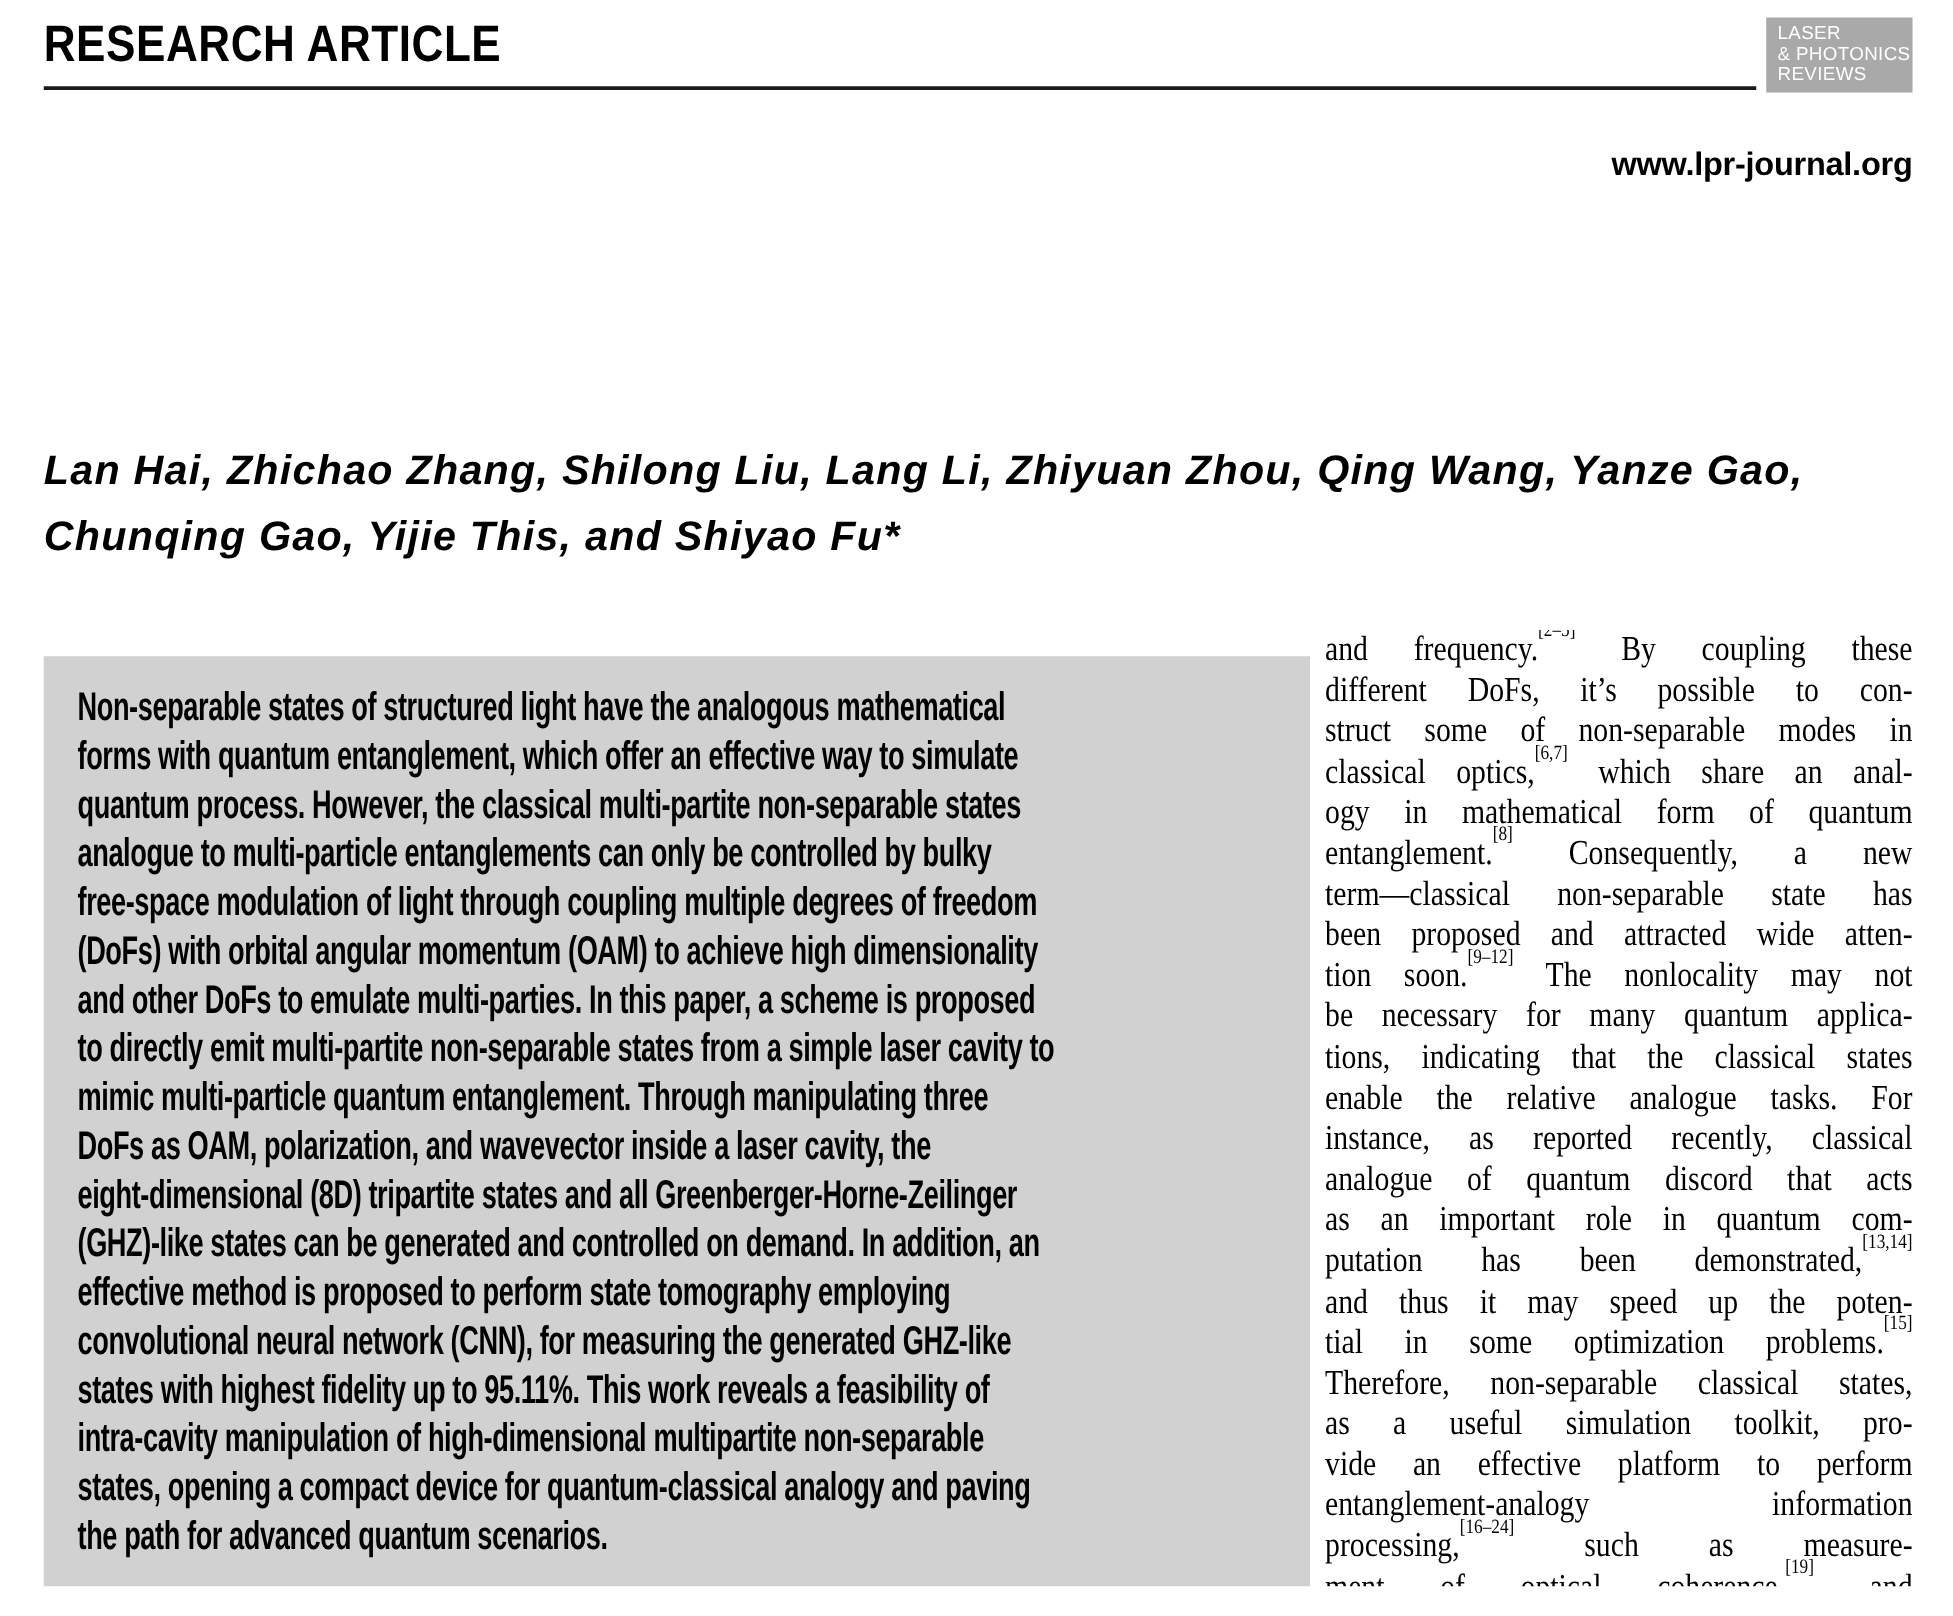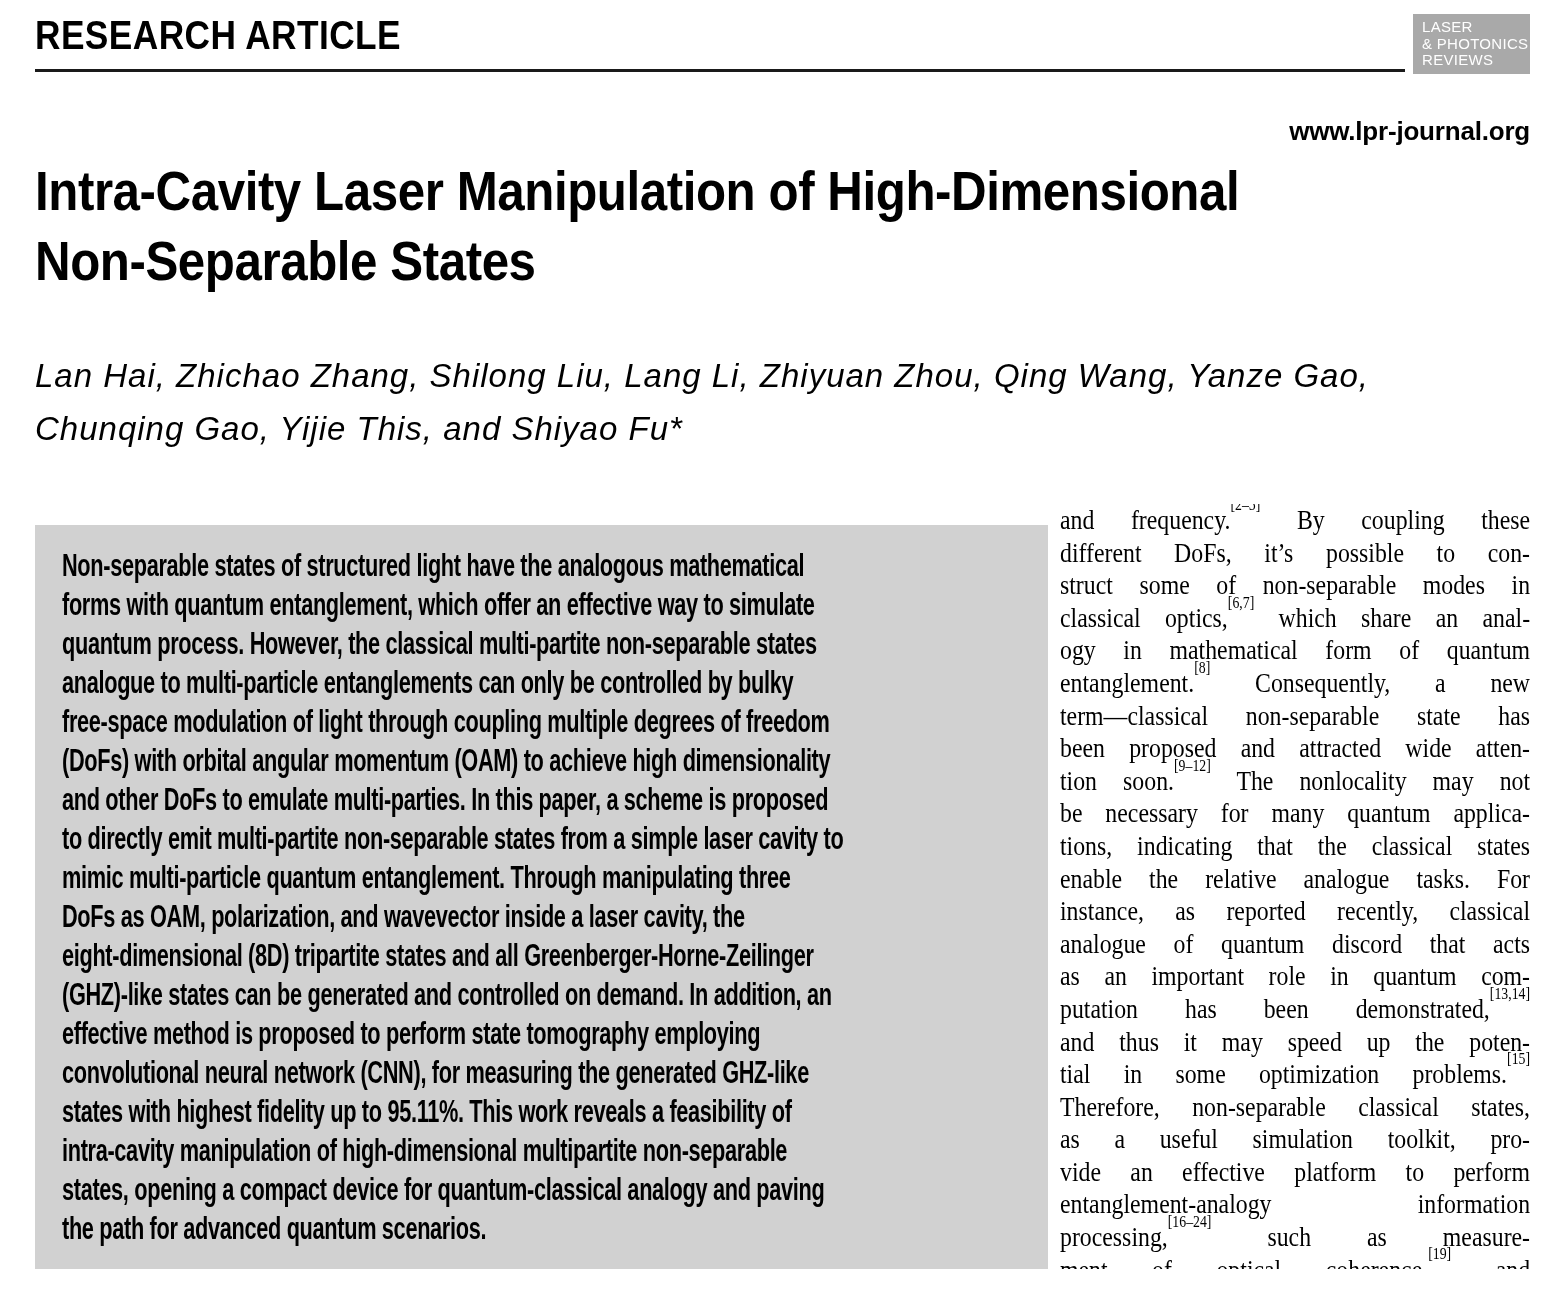--- a/index.html
+++ b/index.html
@@ -33,21 +33,21 @@
     position:absolute;top:84px;left:1030px;width:500px;text-align:right;
     font-weight:700;font-size:26px;letter-spacing:-0.2px;margin-top:32px;
   }
   .title-block{position:absolute;left:35px;top:156px;}
   .title-block .ln{
     font-weight:700;font-size:56px;line-height:70px;letter-spacing:-0.5px;
     white-space:nowrap;transform:scaleX(0.88);transform-origin:left top;
   }
   .authors-block{position:absolute;left:35px;top:349px;}
   .authors-block .ln{
-    font-style:italic;font-weight:400;font-size:33px;line-height:53px;
+    font-style:italic;font-weight:700;font-size:33px;line-height:53px;
     letter-spacing:1px;white-space:nowrap;
   }
   .abstract-box{
     position:absolute;left:35px;top:525px;width:997px;height:744px;
     background:var(--abstract-bg);
     padding-left:16px;
   }
   .abstract-text{position:absolute;left:27px;top:21px;}
   .abstract-text .ln{
     font-weight:700;font-size:32px;line-height:39px;letter-spacing:-0.5px;
@@ -79,24 +79,20 @@
   <div class="logo">
     <div class="logo-text">
         <div class="ln">LASER</div>
         <div class="ln">&amp; PHOTONICS</div>
         <div class="ln">REVIEWS</div>
       </div>
   </div>
 
   <div class="website">www.lpr-journal.org</div>
 
-  <div class="title-block">
-      <div class="ln">Intra-Cavity Laser Manipulation of High-Dimensional</div>
-      <div class="ln">Non-Separable States</div>
-    </div>
 
   <div class="authors-block">
       <div class="ln">Lan Hai, Zhichao Zhang, Shilong Liu, Lang Li, Zhiyuan Zhou, Qing Wang, Yanze Gao,</div>
       <div class="ln">Chunqing Gao, Yijie This, and Shiyao Fu*</div>
     </div>
 
   <div class="abstract-box">
     <div class="abstract-text">
         <div class="ln">Non-separable states of structured light have the analogous mathematical</div>
         <div class="ln">forms with quantum entanglement, which offer an effective way to simulate</div>

